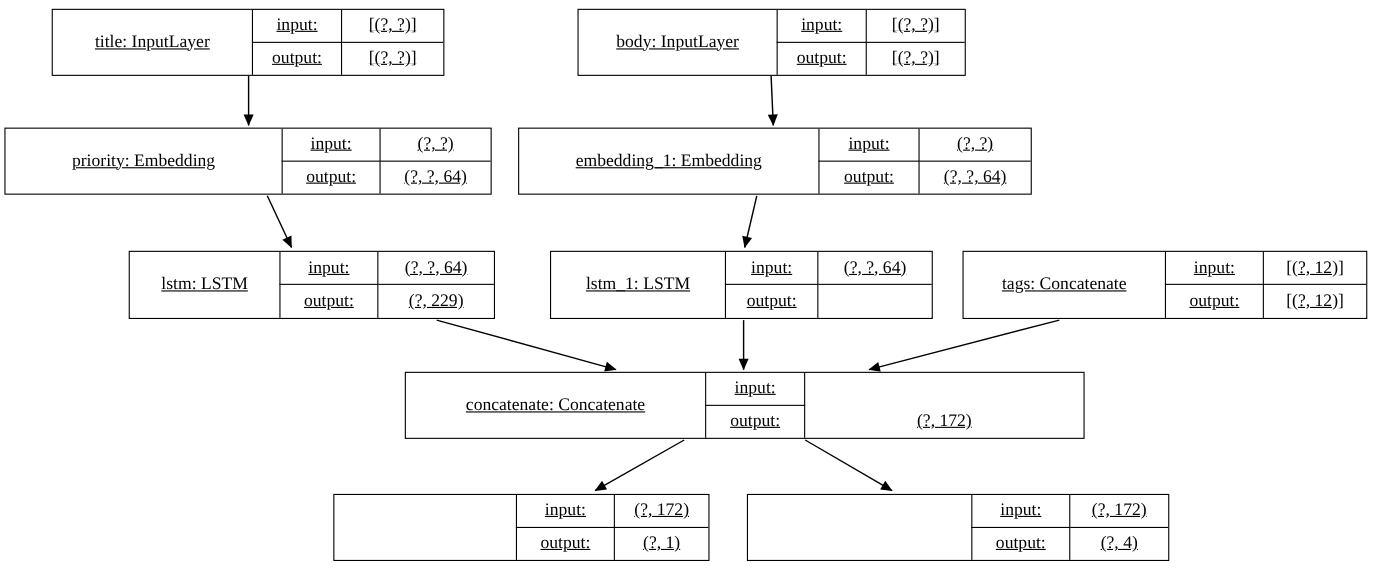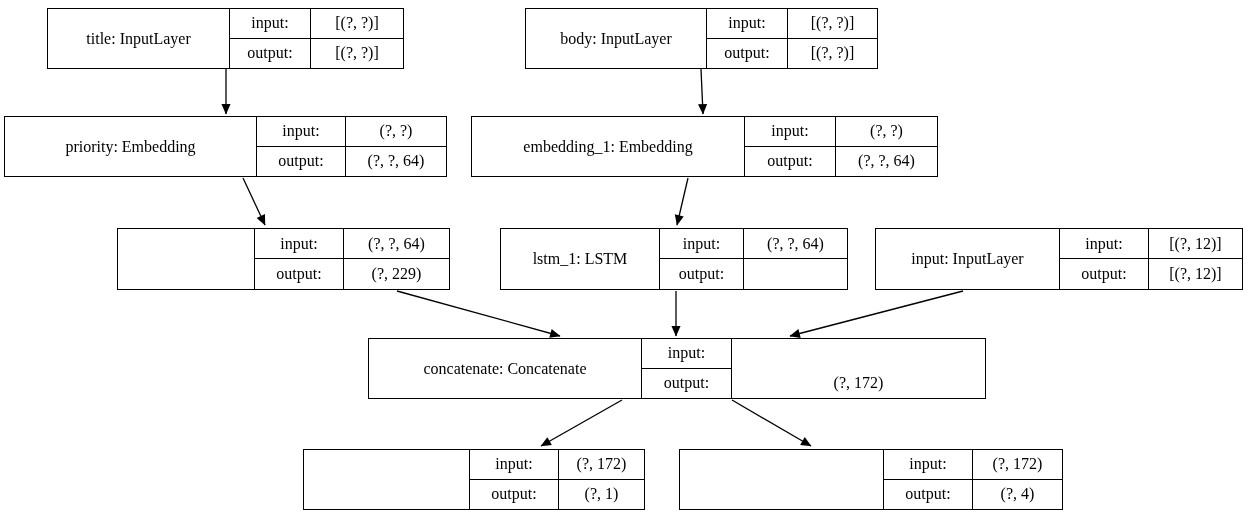--- a/index.html
+++ b/index.html
@@ -24,20 +24,21 @@
     font-size: 16px;
     line-height: 1;
   }
   .cell {
     display: flex;
     align-items: center;
     justify-content: center;
     box-sizing: border-box;
     padding: 0 4px;
     white-space: nowrap;
+    text-decoration: underline;
   }
   .cell.label { grid-row: 1 / 3; grid-column: 1; }
   .cell.key   { grid-column: 2; border-left: 1px solid #000; border-right: 1px solid #000; }
   .cell.val   { grid-column: 3; }
   .cell.r1    { grid-row: 1; border-bottom: 1px solid #000; }
   .cell.r2    { grid-row: 2; }
 </style>
 </head>
 <body>
 
@@ -86,35 +87,36 @@
 
   <div class="node" style="left:471px; top:116px; width:467px; height:61px; grid-template-columns:272px 92px 1fr;">
     <div class="cell label">embedding_1: Embedding</div>
     <div class="cell key r1">input:</div>
     <div class="cell val r1">(?, ?)</div>
     <div class="cell key r2">output:</div>
     <div class="cell val r2">(?, ?, 64)</div>
   </div>
 
   <div class="node" style="left:117px; top:228px; width:333px; height:62px; grid-template-columns:136px 90px 1fr;">
+    <div class="cell label">lstm: LSTM</div>
     <div class="cell key r1">input:</div>
     <div class="cell val r1">(?, ?, 64)</div>
     <div class="cell key r2">output:</div>
     <div class="cell val r2">(?, 229)</div>
   </div>
 
   <div class="node" style="left:500px; top:228px; width:348px; height:62px; grid-template-columns:158px 85px 1fr;">
     <div class="cell label">lstm_1: LSTM</div>
     <div class="cell key r1">input:</div>
     <div class="cell val r1">(?, ?, 64)</div>
     <div class="cell key r2">output:</div>
   </div>
 
   <div class="node" style="left:875px; top:228px; width:368px; height:62px; grid-template-columns:183px 90px 1fr;">
-    <div class="cell label">input: InputLayer</div>
+    <div class="cell label">tags: Concatenate</div>
     <div class="cell key r1">input:</div>
     <div class="cell val r1">[(?, 12)]</div>
     <div class="cell key r2">output:</div>
     <div class="cell val r2">[(?, 12)]</div>
   </div>
 
   <div class="node" style="left:368px; top:338px; width:618px; height:61px; grid-template-columns:272px 91px 1fr;">
     <div class="cell label">concatenate: Concatenate</div>
     <div class="cell key r1">input:</div>
     <div class="cell key r2">output:</div>

